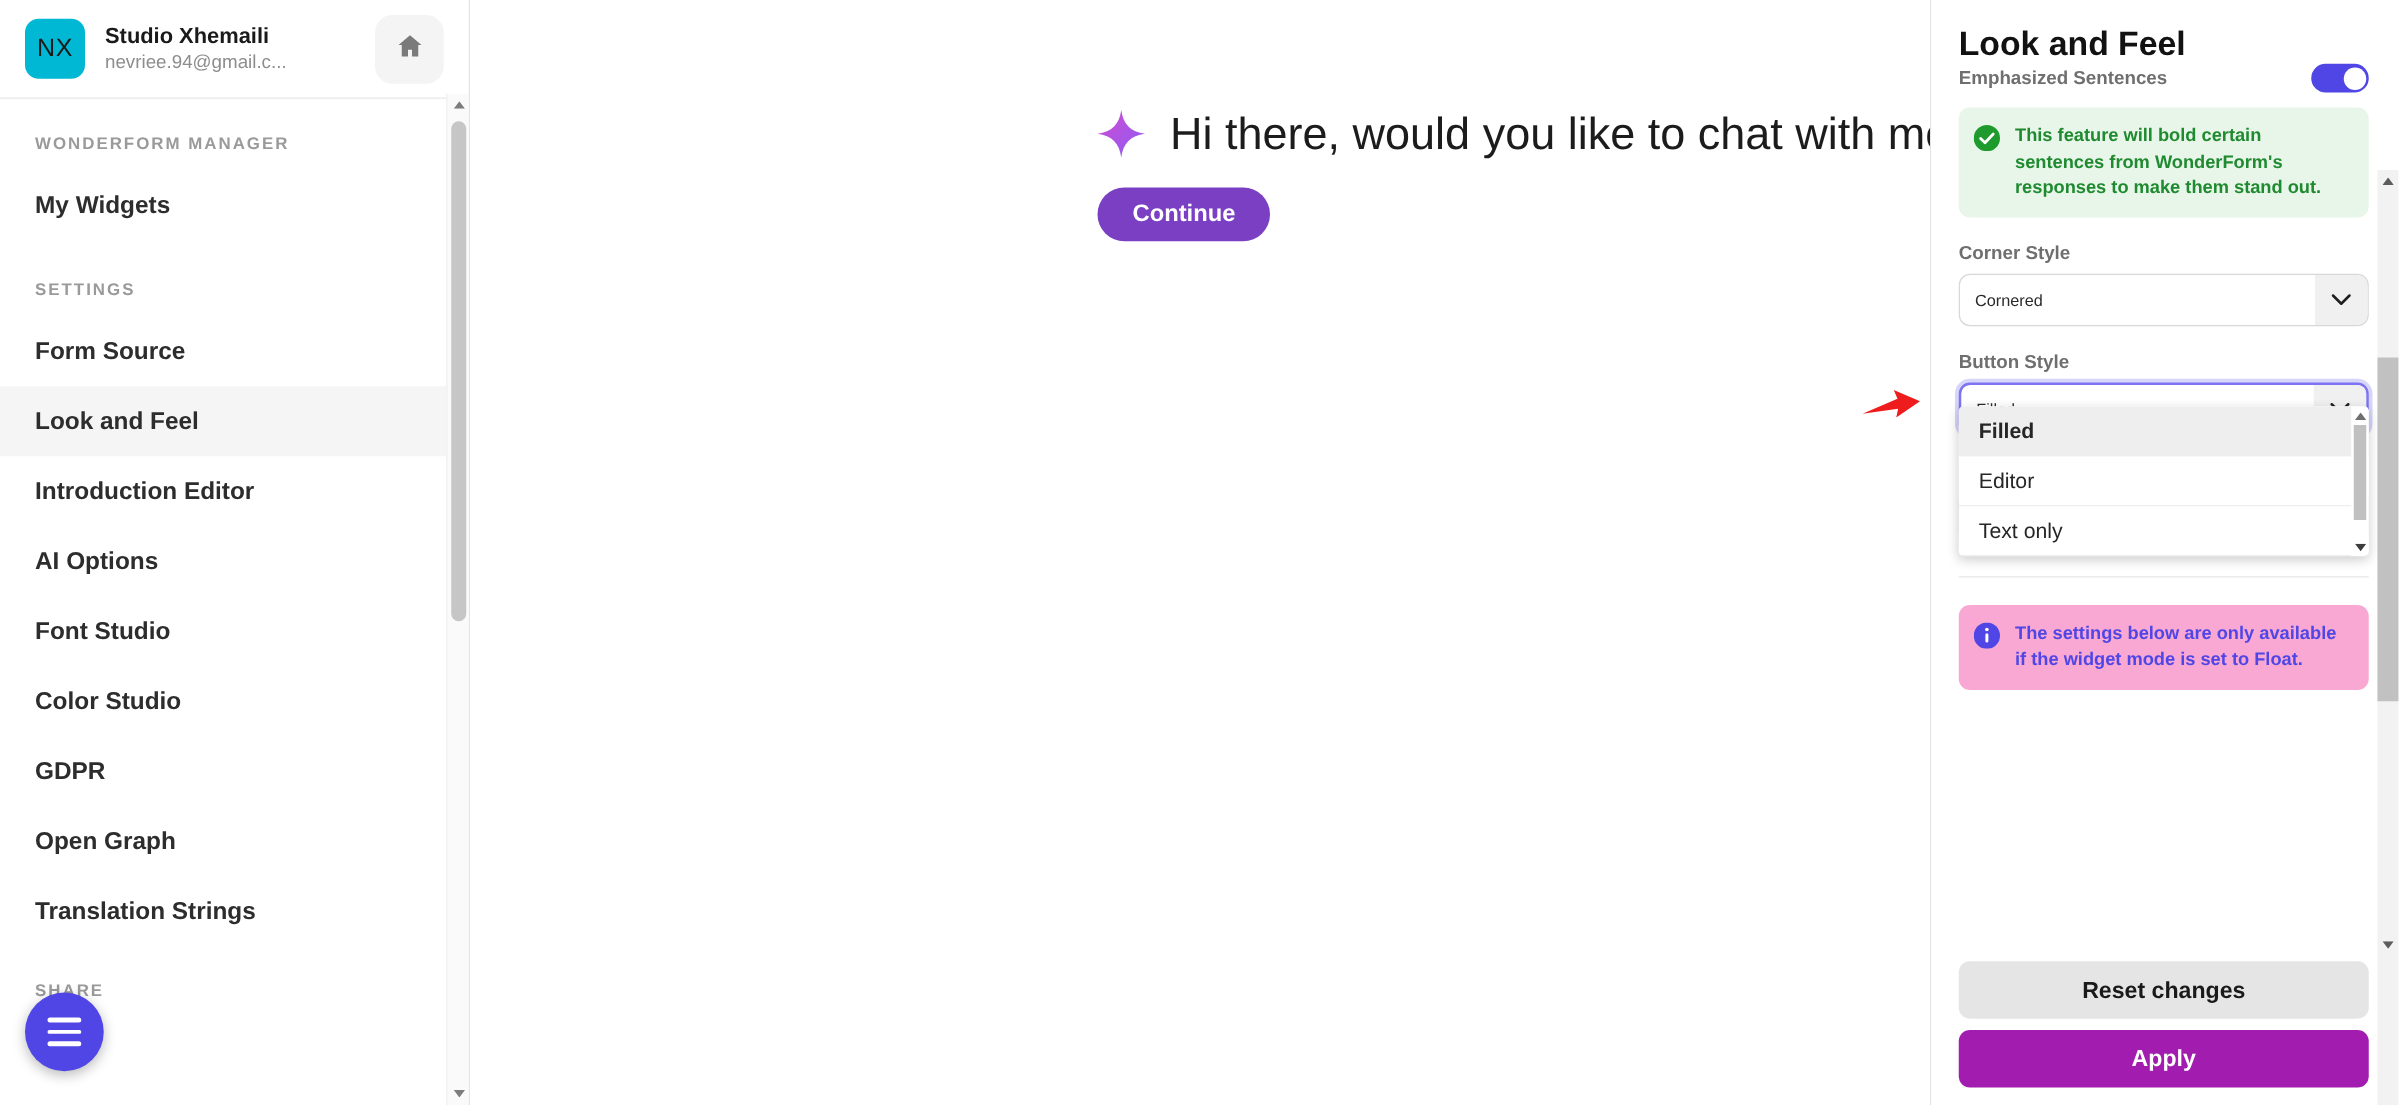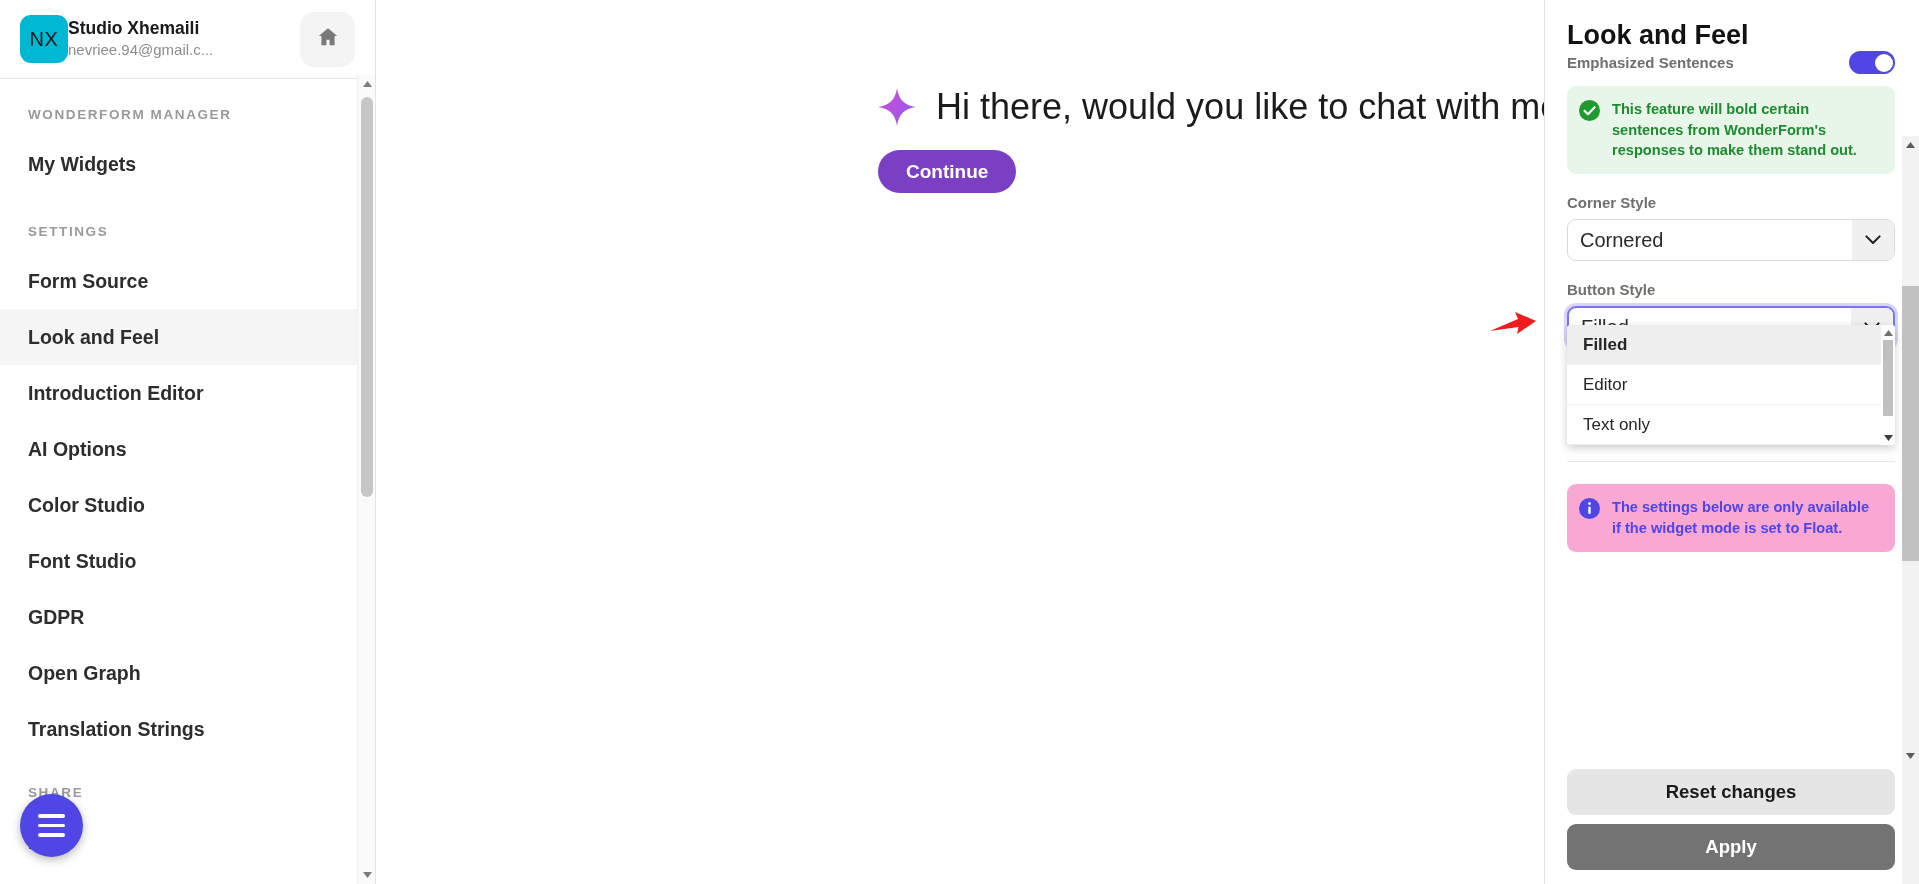--- a/index.html
+++ b/index.html
@@ -21,21 +21,21 @@
     background: #ffffff;
     border-right: 1px solid #e3e3e3;
     flex: 0 0 376px;
     overflow: hidden;
   }
   .user-block {
     display: flex;
     align-items: center;
     height: 79px;
     padding: 0 20px;
-    gap: 0;
+    gap: 16px;
     border-bottom: 1px solid #e7e7e7;
   }
   .avatar {
     width: 48px; height: 48px;
     border-radius: 11px;
     background: #00b8d4;
     color: #1b1b1b;
     font-size: 20px;
     font-weight: 400;
     display: flex; align-items: center; justify-content: center;
@@ -209,21 +209,21 @@
     border: 1px solid #d8d8d8;
     border-radius: 9px;
     background: #fff;
     display: flex; align-items: center;
     overflow: hidden;
     cursor: pointer;
   }
   .select .value {
     flex: 1 1 auto;
     padding: 0 12px;
-    font-size: 20px;
+    font-size: 13px;
     color: #2a2a2a;
     white-space: nowrap; overflow: hidden; text-overflow: ellipsis;
   }
   .select .value.placeholder { color: #4a4a4a; }
   .select .caret-box {
     flex: 0 0 42px; width: 42px; height: 100%;
     background: #f0f0f0;
     display: flex; align-items: center; justify-content: center;
   }
   .select.focused {
@@ -280,21 +280,21 @@
     width: 100%;
     height: 46px;
     border-radius: 9px;
     border: none;
     font-size: 18.5px;
     font-weight: bold;
     cursor: pointer;
     font-family: "Liberation Sans", sans-serif;
   }
   .btn-reset { background: #e5e5e5; color: #1a1a1a; margin-bottom: 9px; }
-  .btn-apply { background: #737373; color: #ffffff; }
+  .btn-apply { background: #a21caf; color: #ffffff; }
 
   
   .panel-scroll {
     position: absolute; top: 136px; right: 0;
     width: 17px; height: 748px;
     background: #f2f2f2;
   }
   .ps-arrow { position: absolute; left: 0; width: 17px; height: 17px;
     display: flex; align-items: center; justify-content: center; }
   .ps-arrow.up { top: 0; }
@@ -333,22 +333,22 @@
       <div style="height:14px"></div>
       <div class="nav-item">My Widgets</div>
 
       <div style="height:32px"></div>
       <div class="group-label">SETTINGS</div>
       <div style="height:14px"></div>
       <div class="nav-item">Form Source</div>
       <div class="nav-item active">Look and Feel</div>
       <div class="nav-item">Introduction Editor</div>
       <div class="nav-item">AI Options</div>
+      <div class="nav-item">Font Studio</div>
       <div class="nav-item">Color Studio</div>
-      <div class="nav-item">Font Studio</div>
       <div class="nav-item">GDPR</div>
       <div class="nav-item">Open Graph</div>
       <div class="nav-item">Translation Strings</div>
 
       <div style="height:28px"></div>
       <div class="group-label">SHARE</div>
       <div style="height:14px"></div>
       <div class="nav-item">Link</div>
     </div>
 

